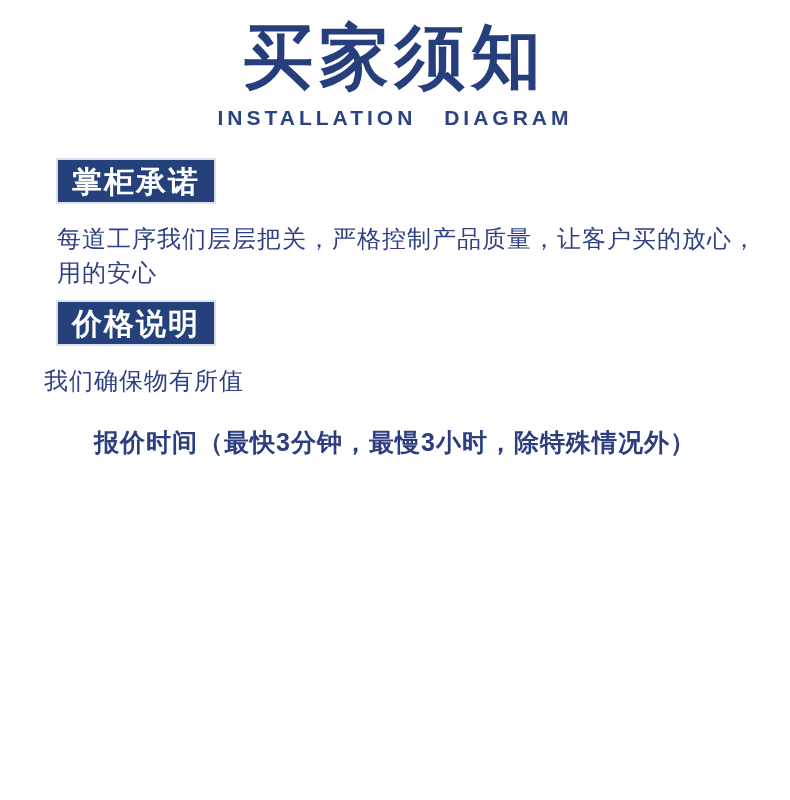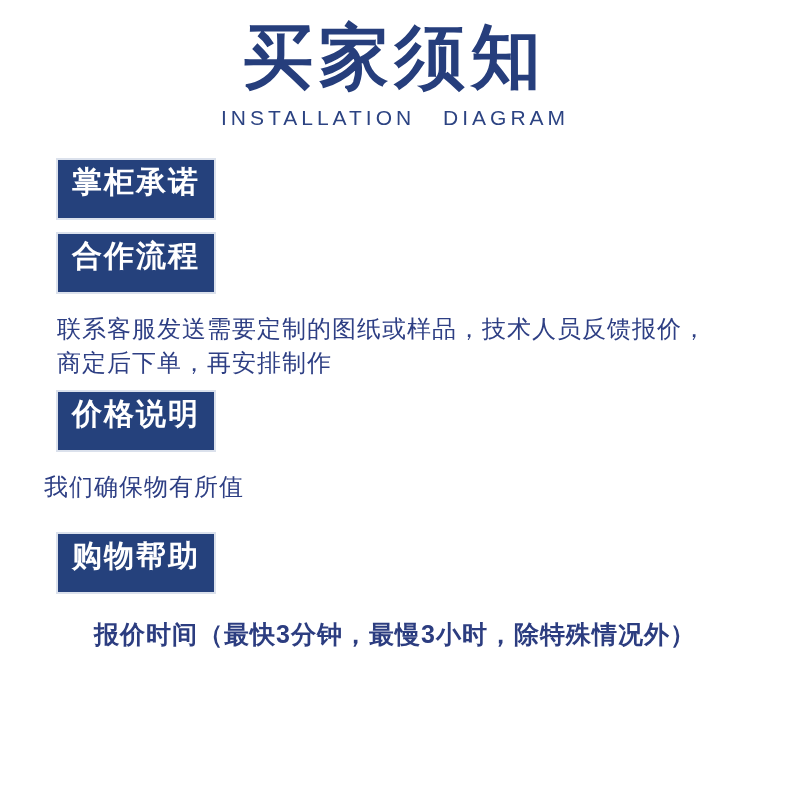--- a/index.html
+++ b/index.html
@@ -17,37 +17,37 @@
   .title {
     font-size: 70px;
     font-weight: 800;
     letter-spacing: 6px;
     color: #263e7c;
     line-height: 1.25;
   }
   .subtitle {
     margin-top: 4px;
     font-size: 21px;
-    font-weight: 400;
+    font-weight: 700;
     letter-spacing: 4px;
     word-spacing: 18px;
     color: #2c4382;
     text-align: center;
   }
   .sections { margin-top: 28px; }
   .section-badge {
     display: inline-block;
     margin-left: 56px;
     background: #25417c;
     border: 2px solid #dbe1ec;
     color: #ffffff;
     font-size: 30px;
     font-weight: 700;
     letter-spacing: 2px;
-    padding: 4px 14px 18px 14px;
+    padding: 4px 14px 2px 14px;
     line-height: 1.2;
   }
   .section { margin-top: 0; }
   .section.s1 { margin-top: 0; }
   .section.s2 { margin-top: 12px; }
   .section.s3 { margin-top: 10px; }
   .section.s4 { margin-top: 28px; }
   .section-body {
     margin: 18px 28px 0 57px;
     font-size: 24px;
@@ -82,36 +82,32 @@
 
   <div class="header">
     <div class="title">买家须知</div>
     <div class="subtitle">INSTALLATION DIAGRAM</div>
   </div>
 
   <div class="sections">
 
     <div class="section s1">
       <div class="section-badge">掌柜承诺</div>
+      <div class="section-body">
+        <div>每道工序我们层层把关，严格控制产品质量，让客户买的放心，</div>
+        <div>用的安心</div>
+      </div>
     </div>
 
-    <div class="section s2">
-      <div class="section-badge">合作流程</div>
-      <div class="section-body">
-        <div>联系客服发送需要定制的图纸或样品，技术人员反馈报价，</div>
-        <div>商定后下单，再安排制作</div>
-      </div>
-    </div>
 
     <div class="section s3">
       <div class="section-badge">价格说明</div>
       <div class="section-body">
         <div>我们确保物有所值</div>
       </div>
     </div>
 
     <div class="section s4">
-      <div class="section-badge">购物帮助</div>
       <div class="section-note">报价时间（最快3分钟，最慢3小时，除特殊情况外）</div>
     </div>
 
   </div>
 </div>
 
 </body></html>

